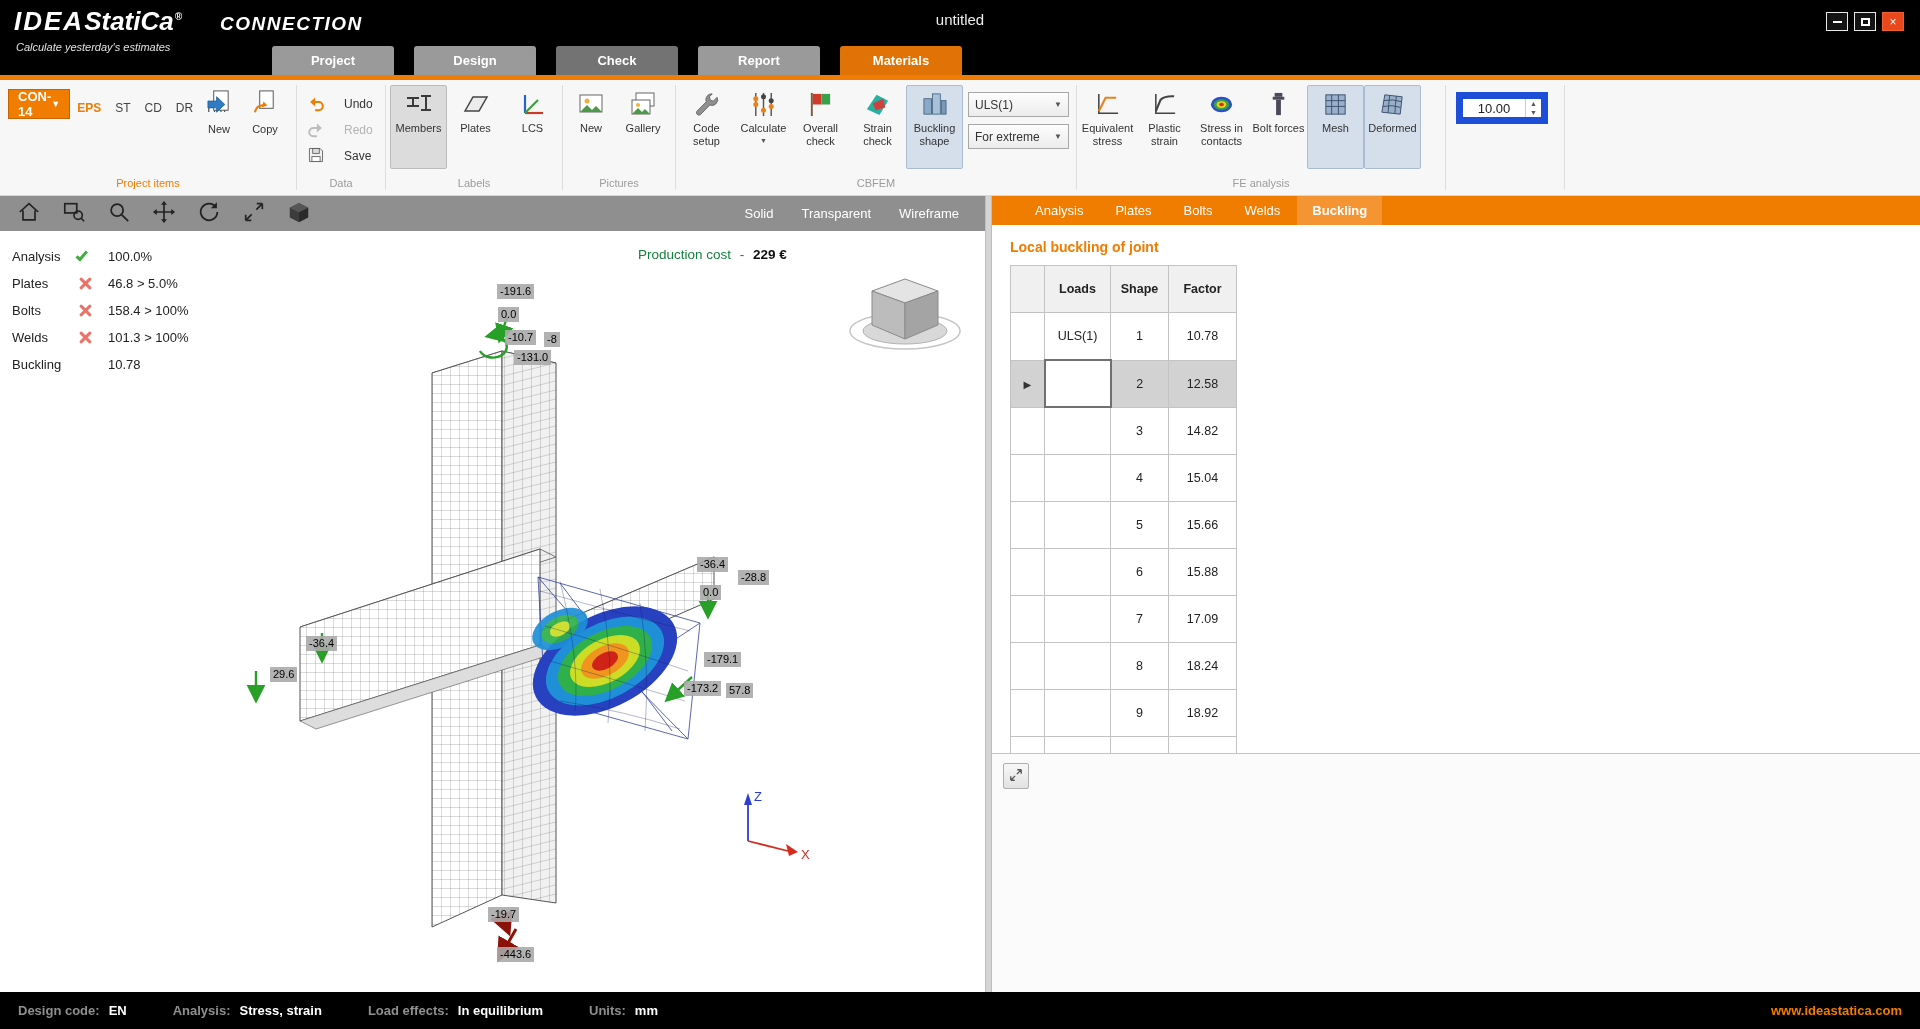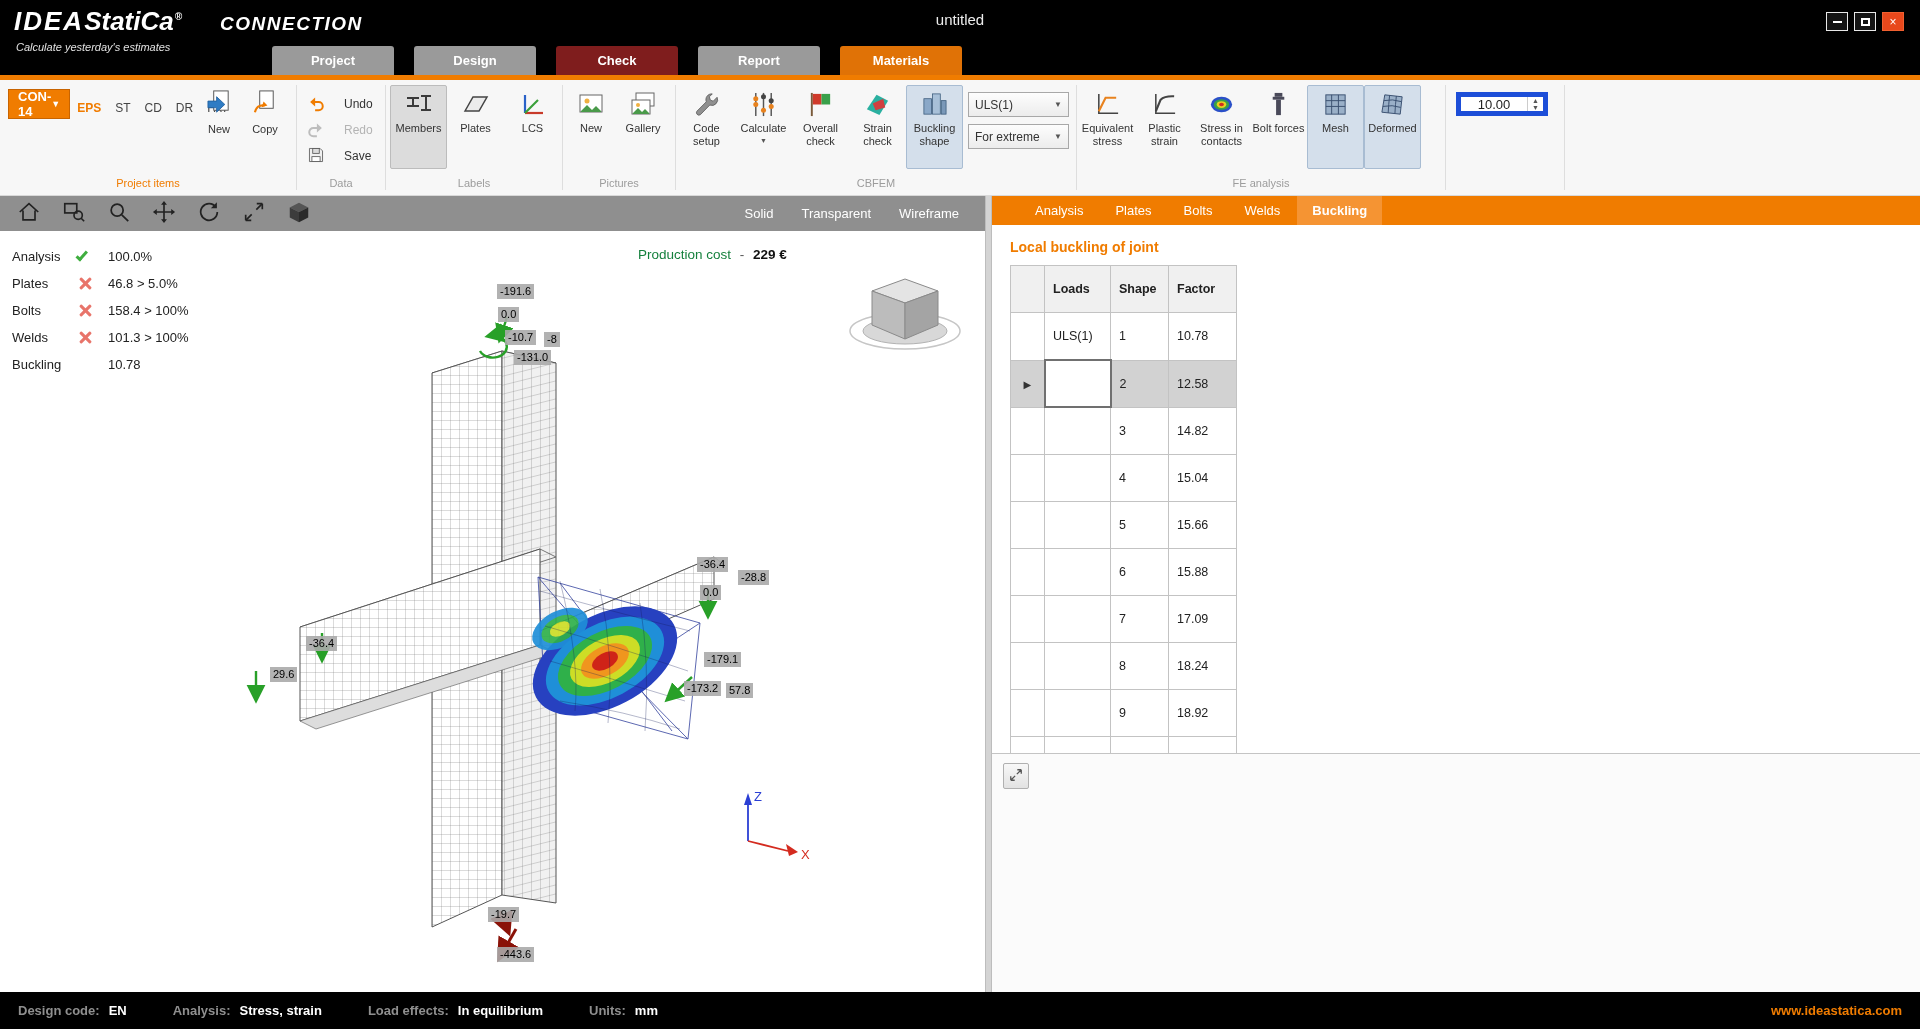--- a/index.html
+++ b/index.html
@@ -16,21 +16,21 @@
   .logo-product{font-size:19px;font-weight:bold;font-style:italic;margin-left:38px;letter-spacing:1.5px;color:#fff}
   .tagline{position:absolute;left:16px;top:41px;font-size:11px;font-style:italic;color:#e2e2e2}
   .window-title{position:absolute;left:0;right:0;top:11px;text-align:center;font-size:15px;color:#ececec}
   .window-controls{position:absolute;right:16px;top:12px;display:flex;gap:6px}
   .wbtn{width:22px;height:19px;display:flex;align-items:center;justify-content:center;border:1px solid #e8e8e8;background:#141414;color:#fff;font-size:12px;cursor:pointer}
   .wbtn.close{background:#e8481c;border-color:#f06030}
   .min-glyph{width:9px;height:2px;background:#fff;display:block}
   .max-glyph{width:9px;height:8px;border:2px solid #fff;display:block}
   .main-tabs{position:absolute;left:272px;bottom:0;display:flex;gap:20px}
   .mtab{width:122px;height:29px;display:flex;align-items:center;justify-content:center;background:#9a9a9a;color:#fff;font-weight:bold;font-size:13px;border-radius:3px 3px 0 0;cursor:pointer}
-  .mtab.active{background:#7f1d1d}
+  .mtab.active{background:#737373}
   .mtab.alt{background:#e07206}
   .accent-bar{height:5px;background:#f07c00;flex:none}
 
   
   .ribbon{height:116px;background:#f7f7f7;border-bottom:1px solid #d9d9d9;display:flex;flex:none}
   .rgroup{position:relative;display:flex;flex-direction:column;flex:none}
   .rgroup-content{flex:1;display:flex;align-items:flex-start;padding-top:5px}
   .rgroup-label{height:20px;text-align:center;font-size:11px;color:#9c9c9c;line-height:16px}
   .rgroup-label.orange{color:#f07c00}
   .rsep{width:1px;background:#dedede;margin:5px 0;flex:none}
@@ -48,21 +48,21 @@
   .code.active{color:#f07c00;font-weight:bold}
   .pi-right{display:flex;padding-top:4px;margin-left:8px}
   .pi-btn{width:46px;display:flex;flex-direction:column;align-items:center;cursor:pointer}
   .pi-btn .rlabel{font-size:11px;color:#333;margin-top:3px}
   .data-col{display:flex;flex-direction:column;gap:4px;padding:8px 8px 0 10px}
   .data-btn{display:flex;align-items:center;gap:19px;font-size:12px;color:#333;height:22px;cursor:pointer;white-space:nowrap}
   .data-btn.disabled{color:#b4b4b4}
   .dd-col{display:flex;flex-direction:column;gap:7px;padding-top:7px;margin-left:5px}
   .dd{width:101px;height:25px;border:1px solid #a8a8a8;background:linear-gradient(#fdfdfd,#ececec);display:flex;align-items:center;justify-content:space-between;font-size:12px;color:#333;padding:0 6px;cursor:pointer}
   .dd .con-caret{color:#555;font-size:8px}
-  .spinner{width:92px;height:24px;border:5px solid #1d4ed8;background:#fff;display:flex;margin:7px 0 0 10px}
+  .spinner{width:92px;height:32px;border:7px solid #1d4ed8;background:#fff;display:flex;margin:7px 0 0 10px}
   .spin-val{flex:1;display:flex;align-items:center;justify-content:center;font-size:13px;color:#222}
   .spin-arrows{width:16px;display:flex;flex-direction:column;border-left:1px solid #ccc}
   .spin-btn{flex:1;font-size:7px;display:flex;align-items:center;justify-content:center;color:#555;cursor:pointer}
   .rfill{flex:1}
 
   
   .main{flex:1;display:flex;min-height:0}
   .viewport{width:985px;flex:none;display:flex;flex-direction:column;background:#fff}
   .vp-toolbar{height:35px;background:#8f8f8f;display:flex;align-items:center;flex:none}
   .vp-tool{width:32px;height:28px;margin-left:13px;display:flex;align-items:center;justify-content:center;cursor:pointer;border-radius:2px}
@@ -87,21 +87,21 @@
   .splitter{width:7px;background:#d4d4d4;border-left:1px solid #bdbdbd;border-right:1px solid #bdbdbd;cursor:col-resize;flex:none}
 
   
   .rpanel{flex:1;display:flex;flex-direction:column;background:#fff;min-width:0}
   .rp-tabs{height:29px;background:#f07c00;display:flex;align-items:stretch;padding-left:28px;gap:2px;flex:none}
   .rp-tab{display:flex;align-items:center;padding:0 15px;color:#fff;font-size:13px;cursor:pointer}
   .rp-tab.active{background:#f59433;font-weight:bold}
   .rp-content{flex:1;padding:14px 0 0 18px;overflow:hidden}
   .rp-title{color:#f07c00;font-weight:bold;font-size:14px;margin-bottom:10px}
   .btable{border-collapse:collapse;font-size:12.5px;color:#222}
-  .btable th,.btable td{border:1px solid #c3c3c3;height:35px;padding:16px 8px;text-align:left;font-weight:normal;background:#fff}
+  .btable th,.btable td{border:1px solid #c3c3c3;height:35px;padding:16px 8px;text-align:center;font-weight:normal;background:#fff}
   .btable th{background:#f0f0f0;font-weight:bold}
   .btable .marker-cell{width:34px;text-align:center;padding:0}
   .btable tr.selected td{background:#d2d2d2}
   .btable tr.selected td.cell-loads{background:#fff;border:2px solid #707070}
   .sel-arrow{font-size:10px;color:#333}
   .rp-bottom{height:239px;border-top:1px solid #c4c4c4;flex:none;padding:9px 0 0 11px;background:#fbfbfb}
   .expand-btn{width:26px;height:26px;border:1px solid #b0b0b0;background:linear-gradient(#f8f8f8,#e2e2e2);display:flex;align-items:center;justify-content:center;cursor:pointer;border-radius:2px}
 
   
   .statusbar{height:37px;background:#000;display:flex;align-items:center;color:#fff;font-size:13px;flex:none;padding:0 18px}

